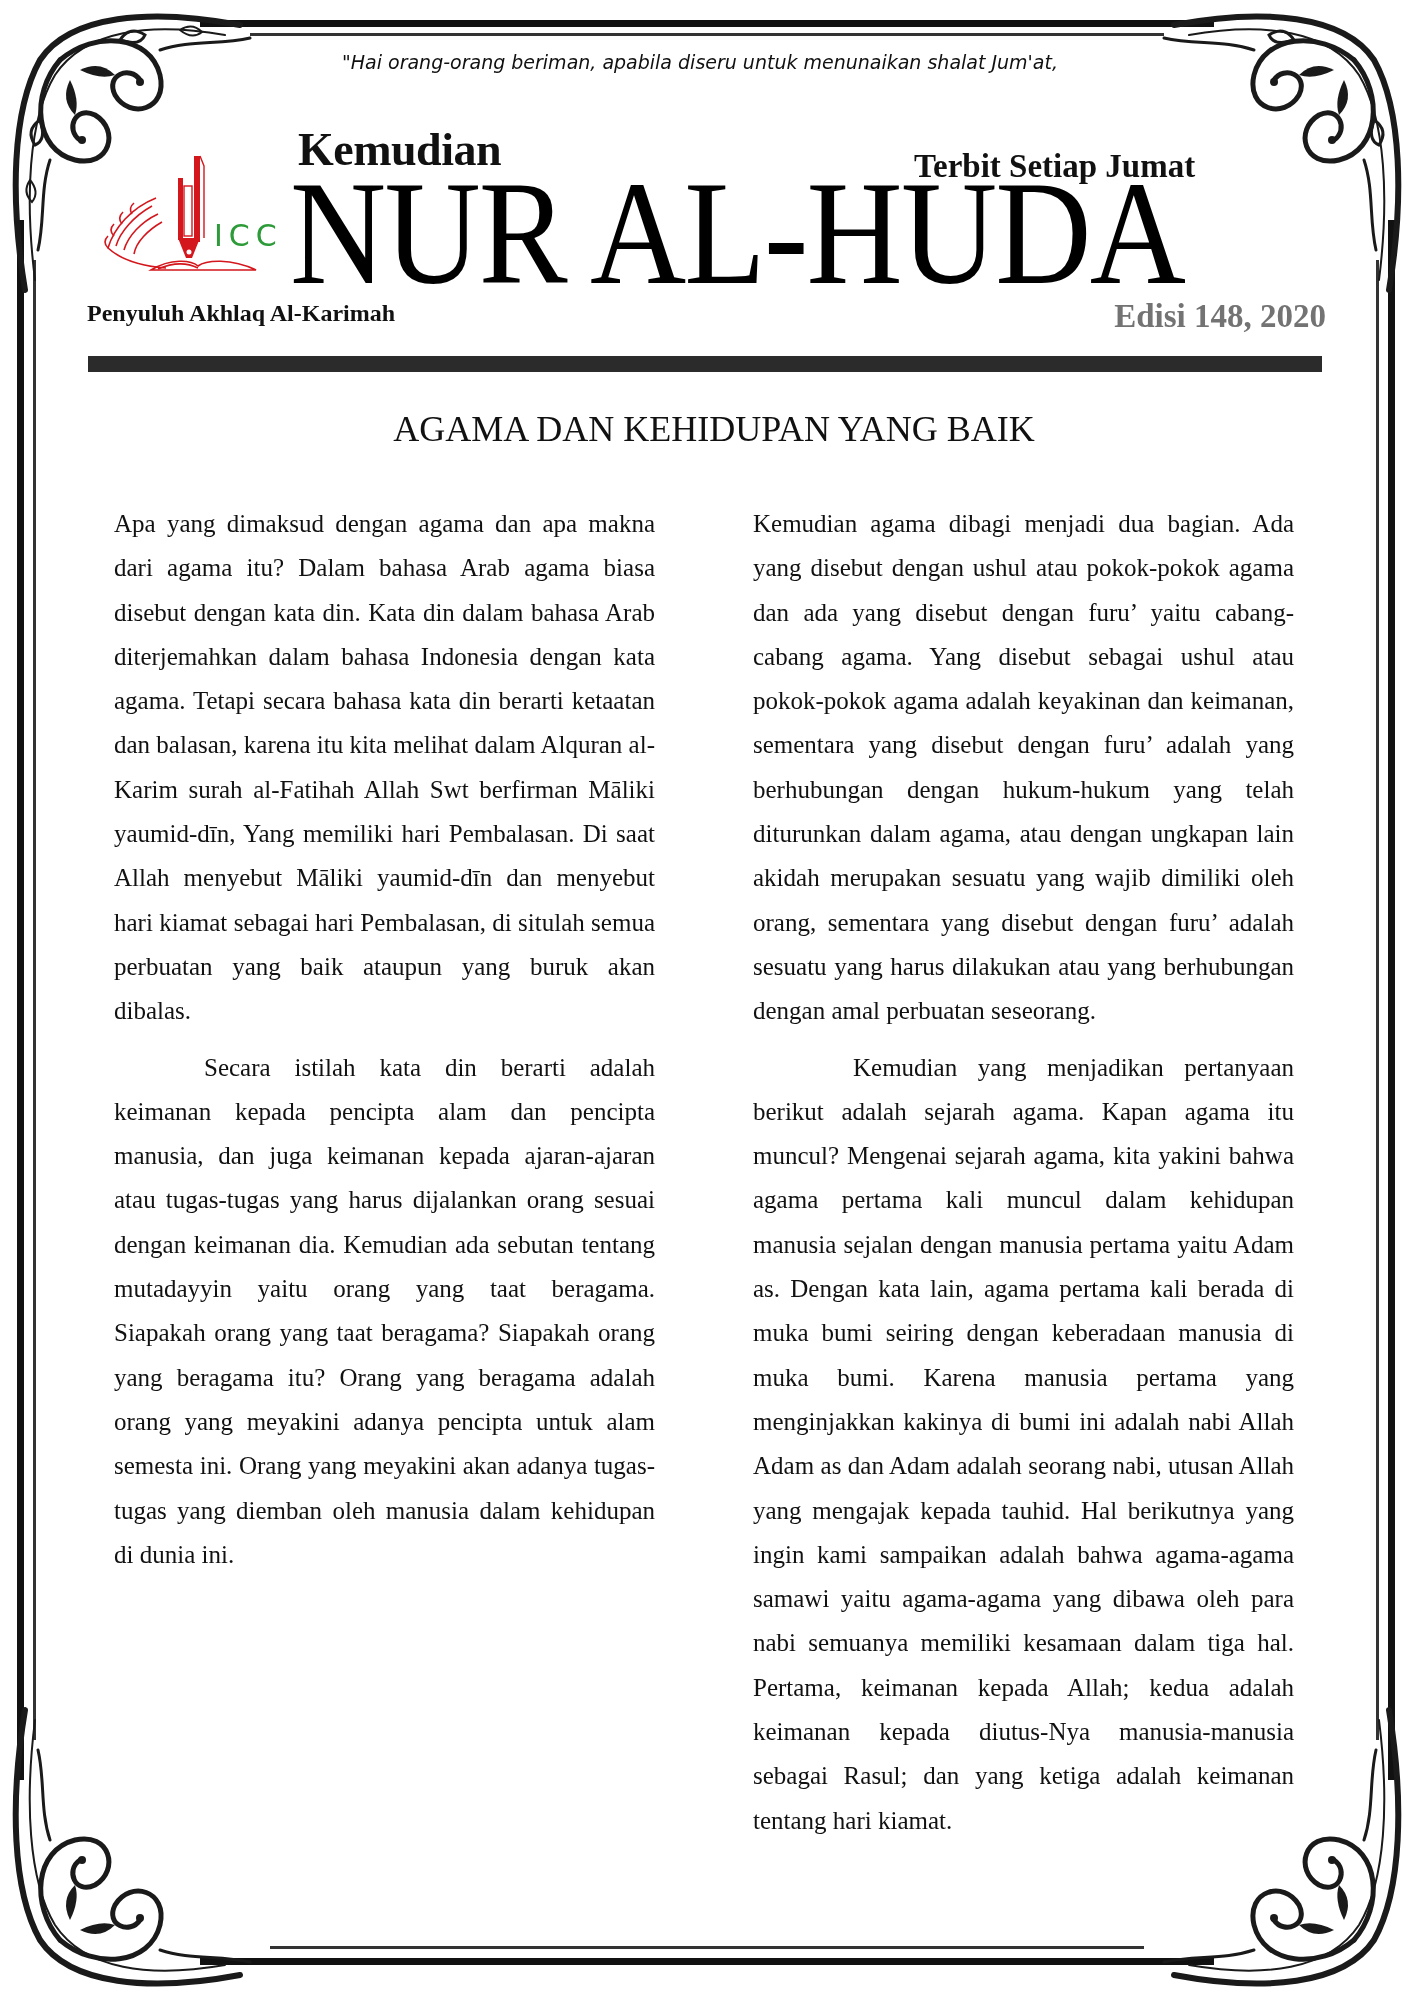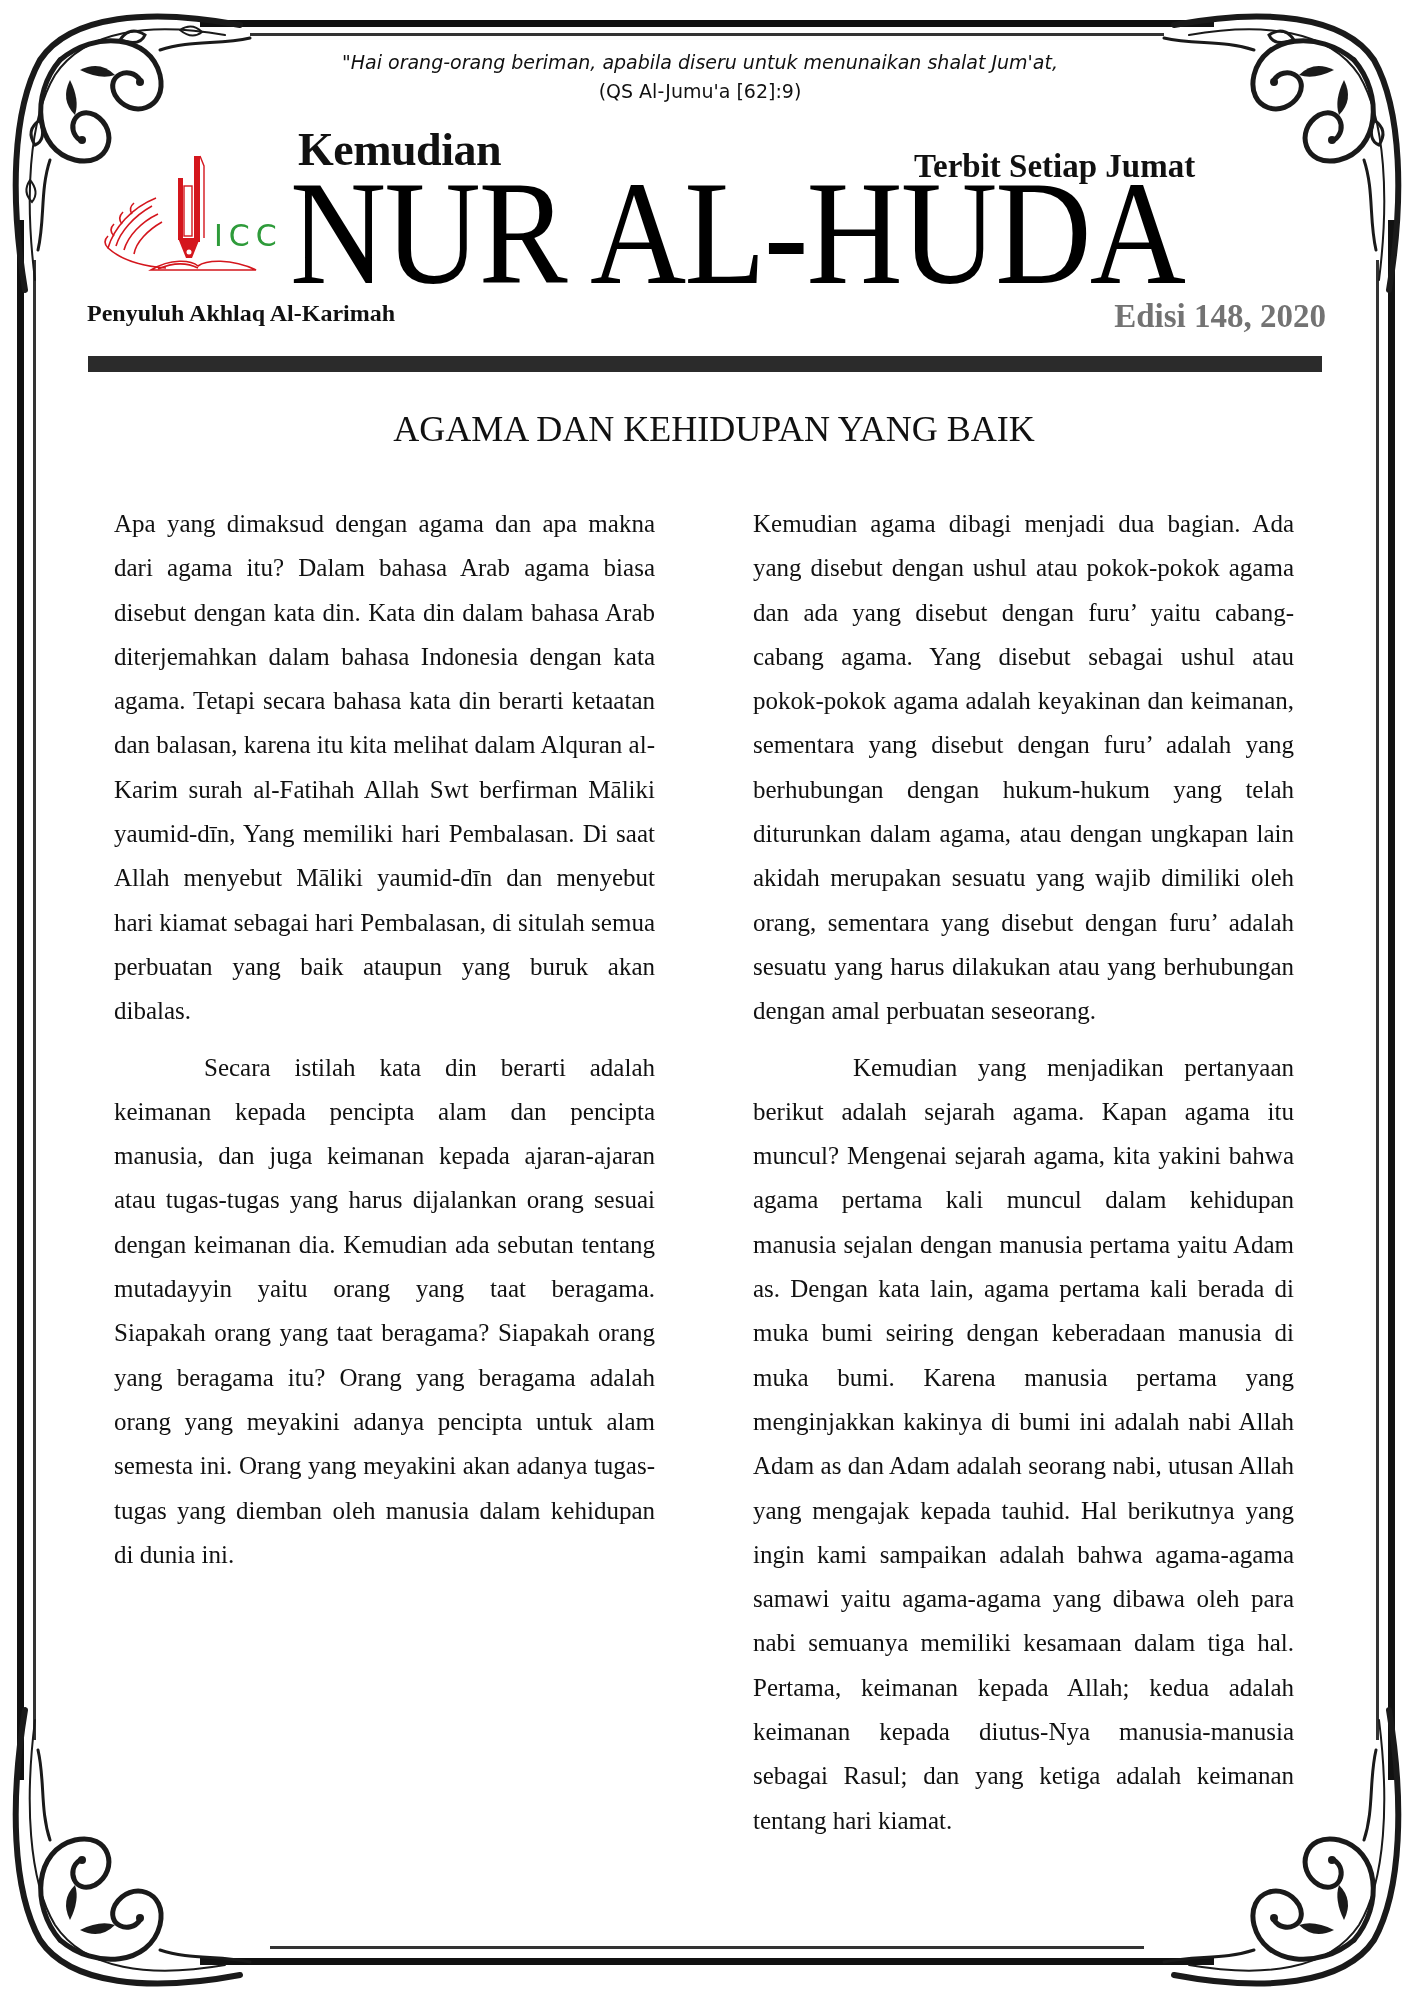--- a/index.html
+++ b/index.html
@@ -238,21 +238,20 @@
       <path d="M80 70 q20 -10 35 5 q-15 5 -35 -5z"></path>
       <path d="M70 80 q-10 20 5 35 q5 -15 -5 -35z"></path>
       <circle cx="140" cy="82" r="4"></circle>
       <circle cx="82" cy="140" r="4"></circle>
     </g>
   </svg>
 </div>
 
 <div class="quote">
   <span class="q-line">"Hai orang-orang beriman, apabila diseru untuk menunaikan shalat Jum'at,</span>
-  <span class="q-ref">(QS Al-Jumu'a [62]:9)</span>
 </div>
 
 <div class="buletin">Kemudian</div>
 <div class="terbit">Terbit Setiap Jumat</div>
 
 <div class="logo">
   <svg viewBox="0 0 190 130">
 
     <g fill="none" stroke="#d4161d" stroke-width="1.6">
       <path d="M60 50 C35 60, 18 80, 12 100 C25 112, 45 118, 70 120"></path>

